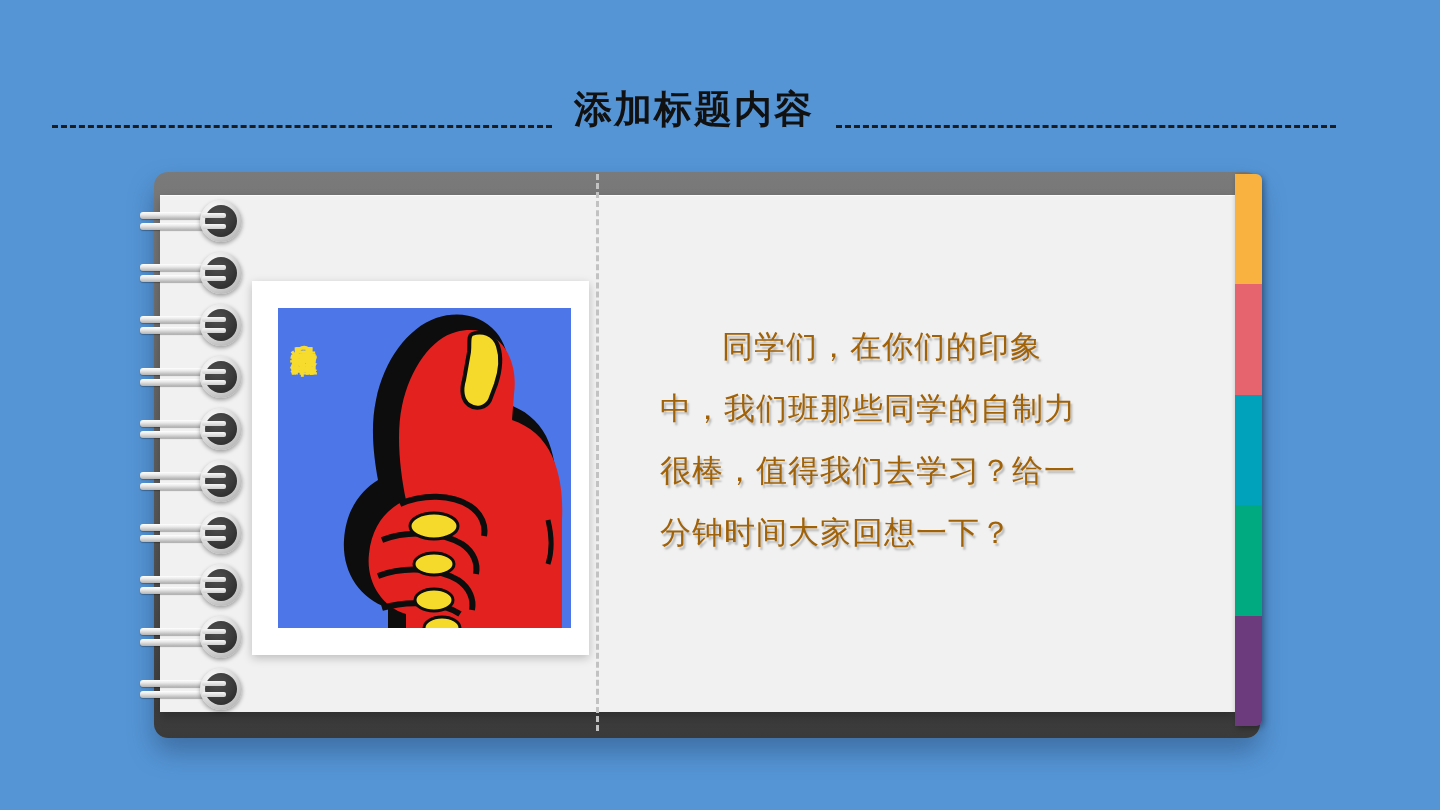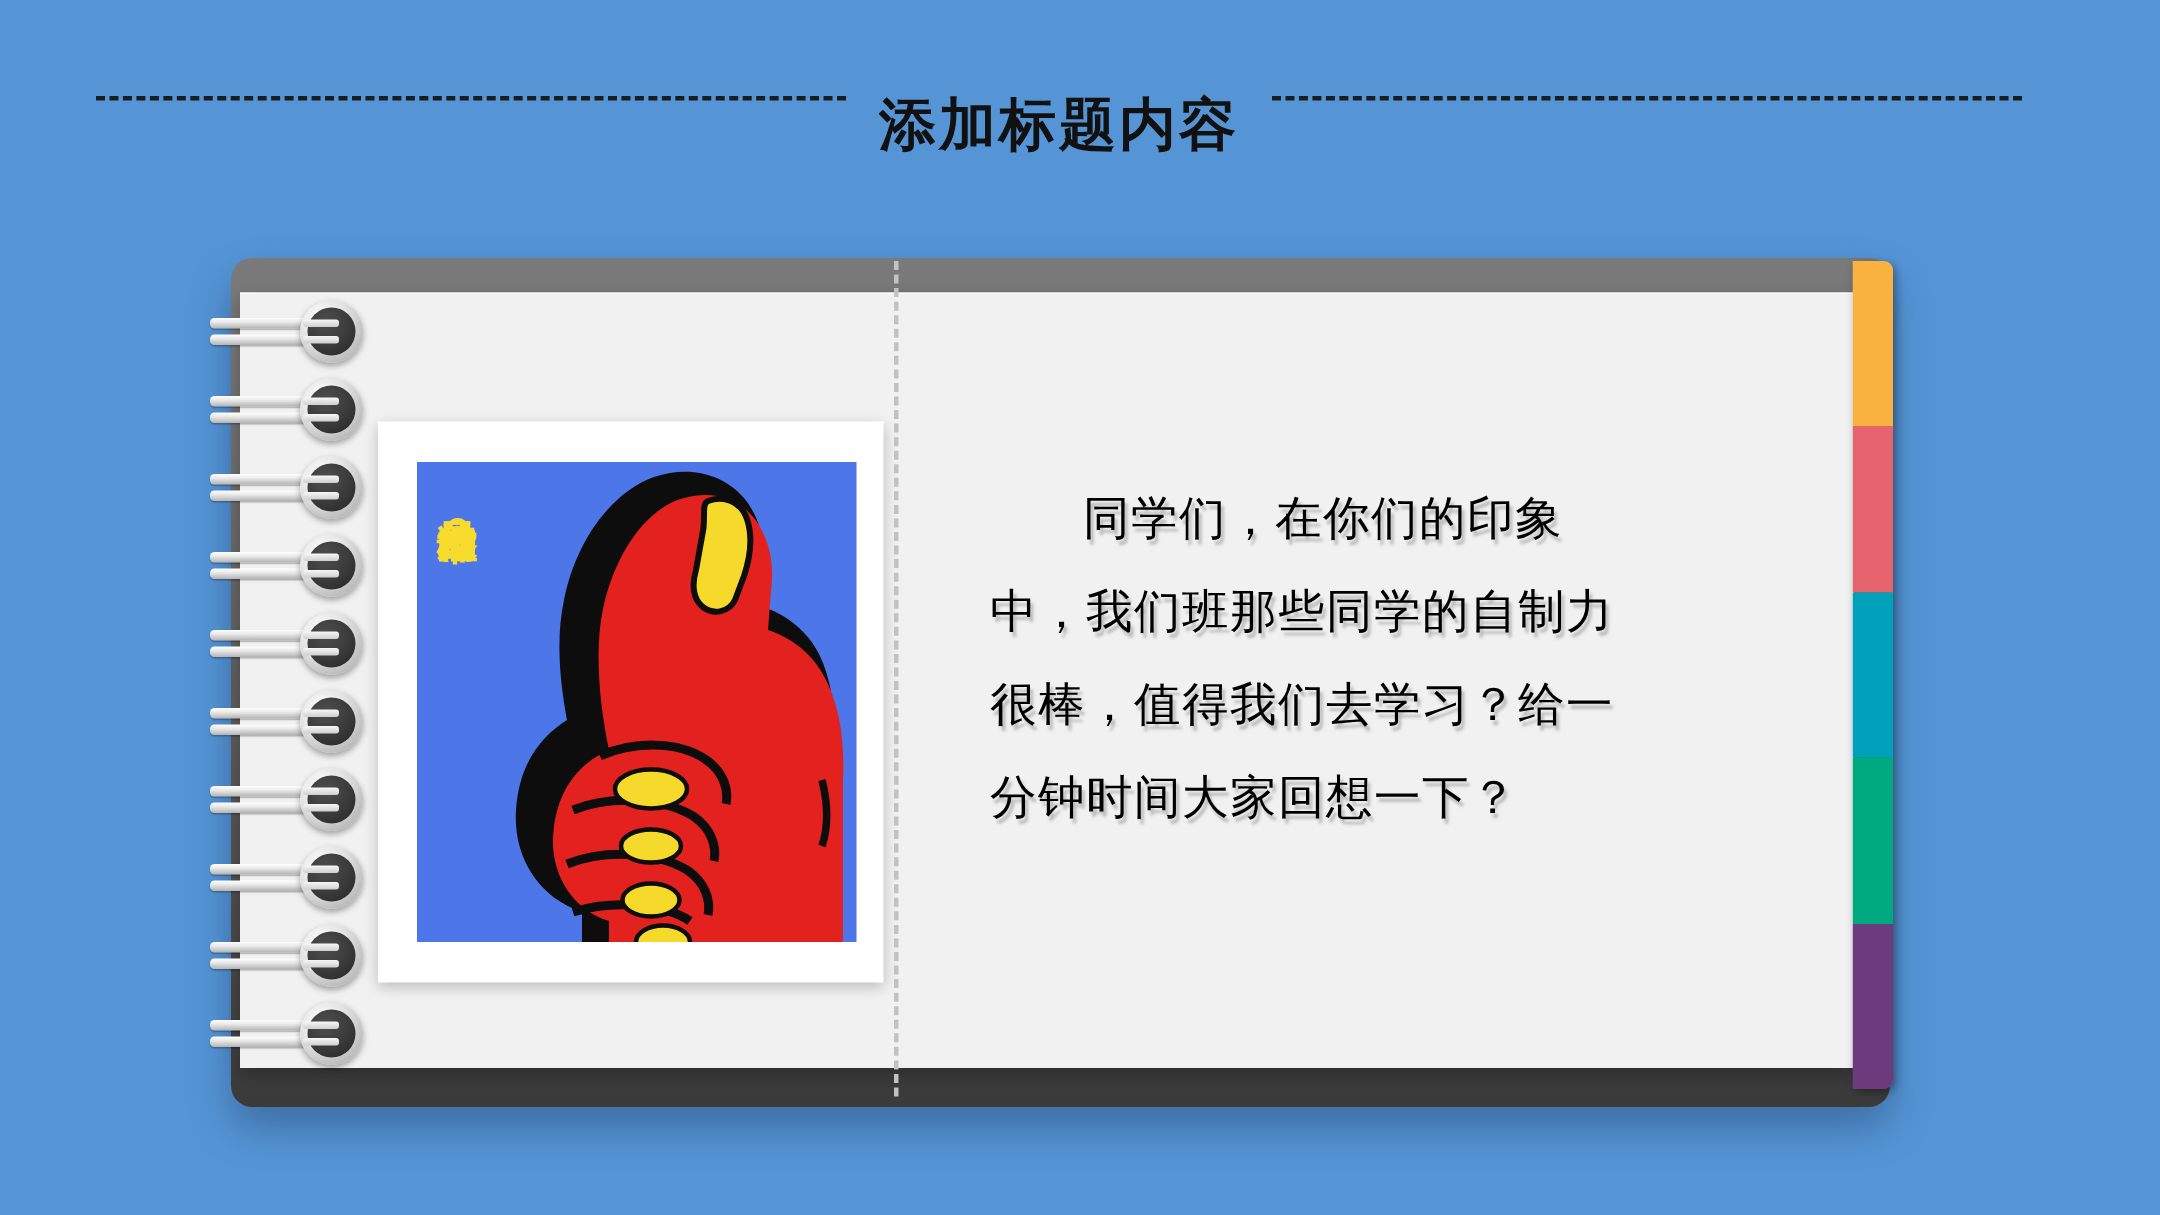--- a/index.html
+++ b/index.html
@@ -17,26 +17,26 @@
     position: relative;
     width: 1440px;
     height: 810px;
     background: #5595d6;
     overflow: hidden;
   }
 
   
   .title-row {
     position: absolute;
-    left: 12px;
+    left: 0;
     top: 64px;
     width: 1388px;
     height: 64px;
     display: flex;
-    align-items: flex-start;
+    align-items: flex-end;
     justify-content: center;
   }
   .dash-line {
     height: 0;
     border-top: 3px dashed #1c1c1c;
     flex: 0 0 auto;
   }
   .dash-left  { width: 500px; margin-right: 22px; }
   .dash-right { width: 500px; margin-left: 22px; }
 
@@ -206,21 +206,21 @@
   }
 
   
   .body-text {
     position: absolute;
     left: 500px;
     top: 120px;
     width: 430px;
     font-size: 31px;
     line-height: 62px;
-    color: #000000;
+    color: #a16207;
     text-indent: 62px;
     letter-spacing: 1px;
     text-shadow: 2px 3px 2px rgba(140,140,140,0.55);
     z-index: 3;
     font-family: "DejaVu Sans", "Liberation Sans", sans-serif;
   }
 </style>
 </head>
 <body>
 

